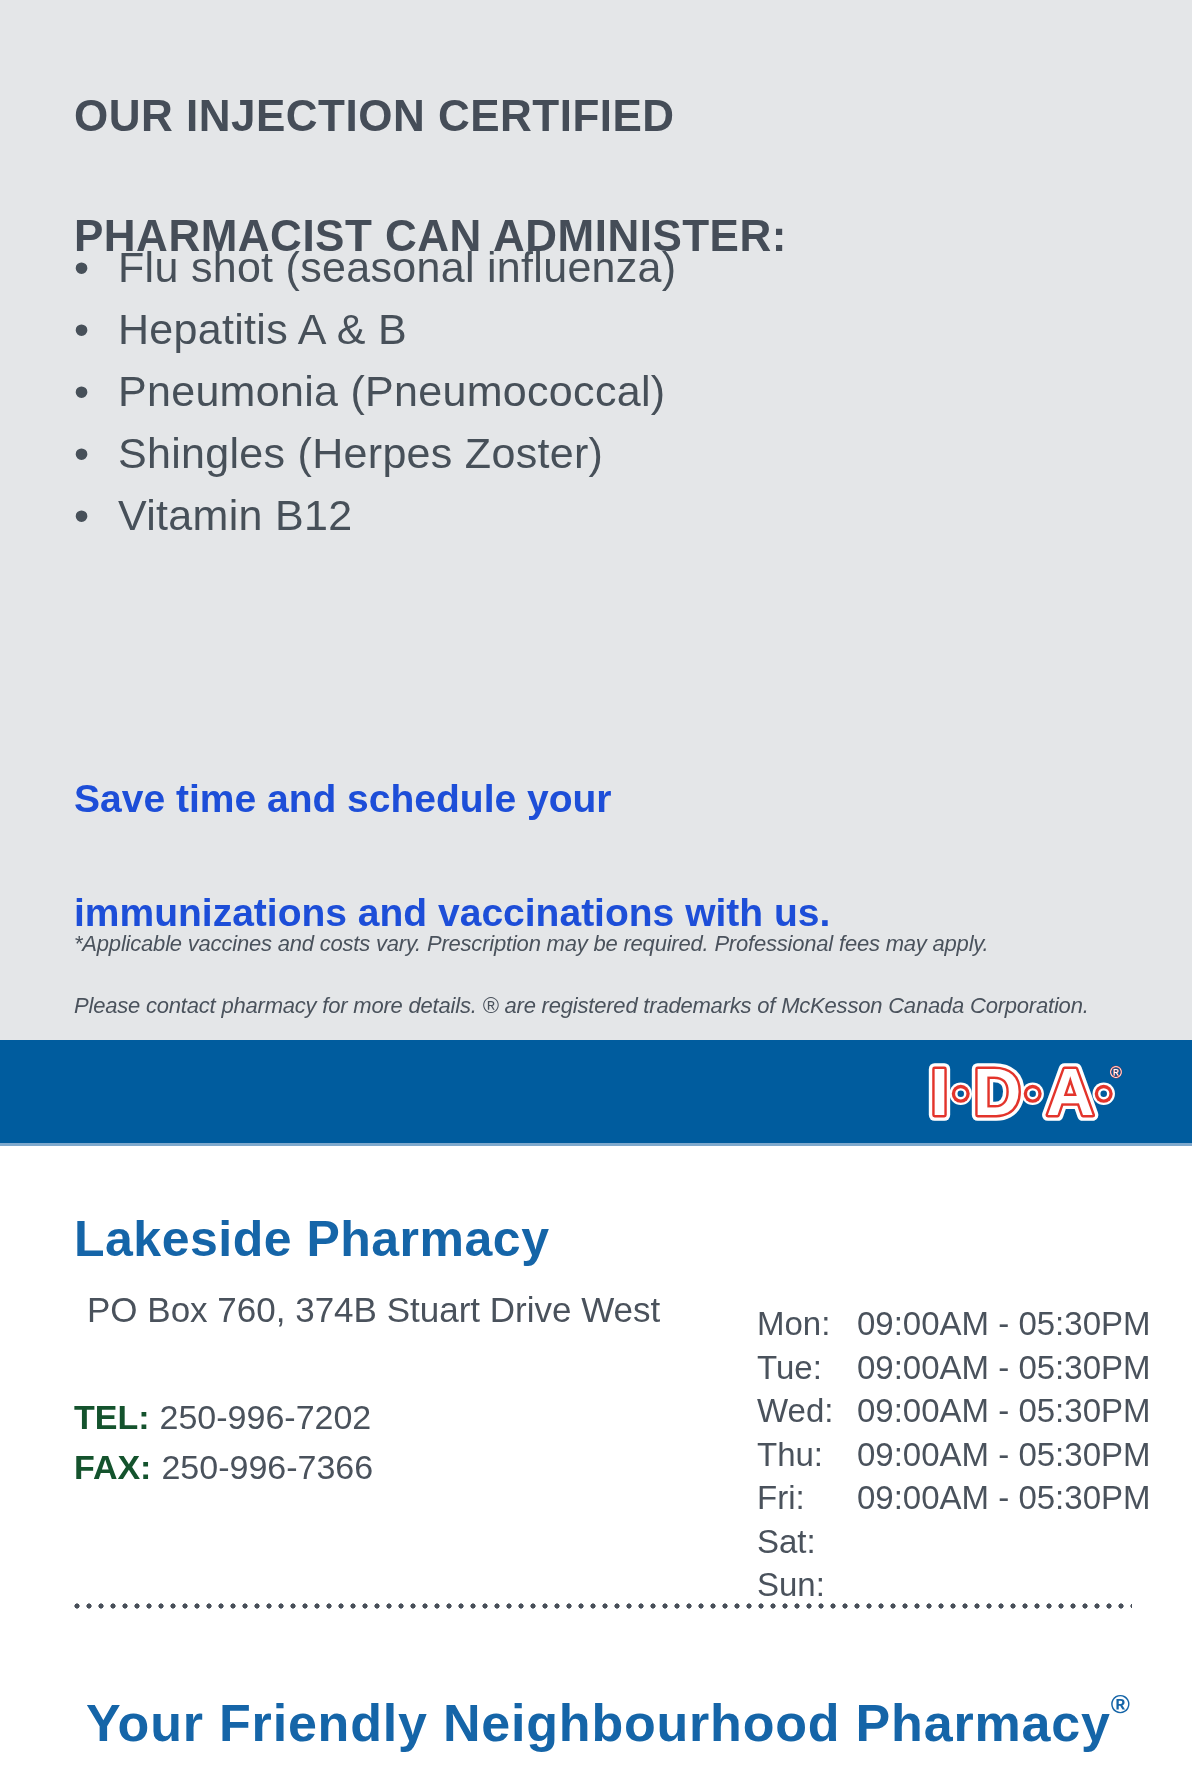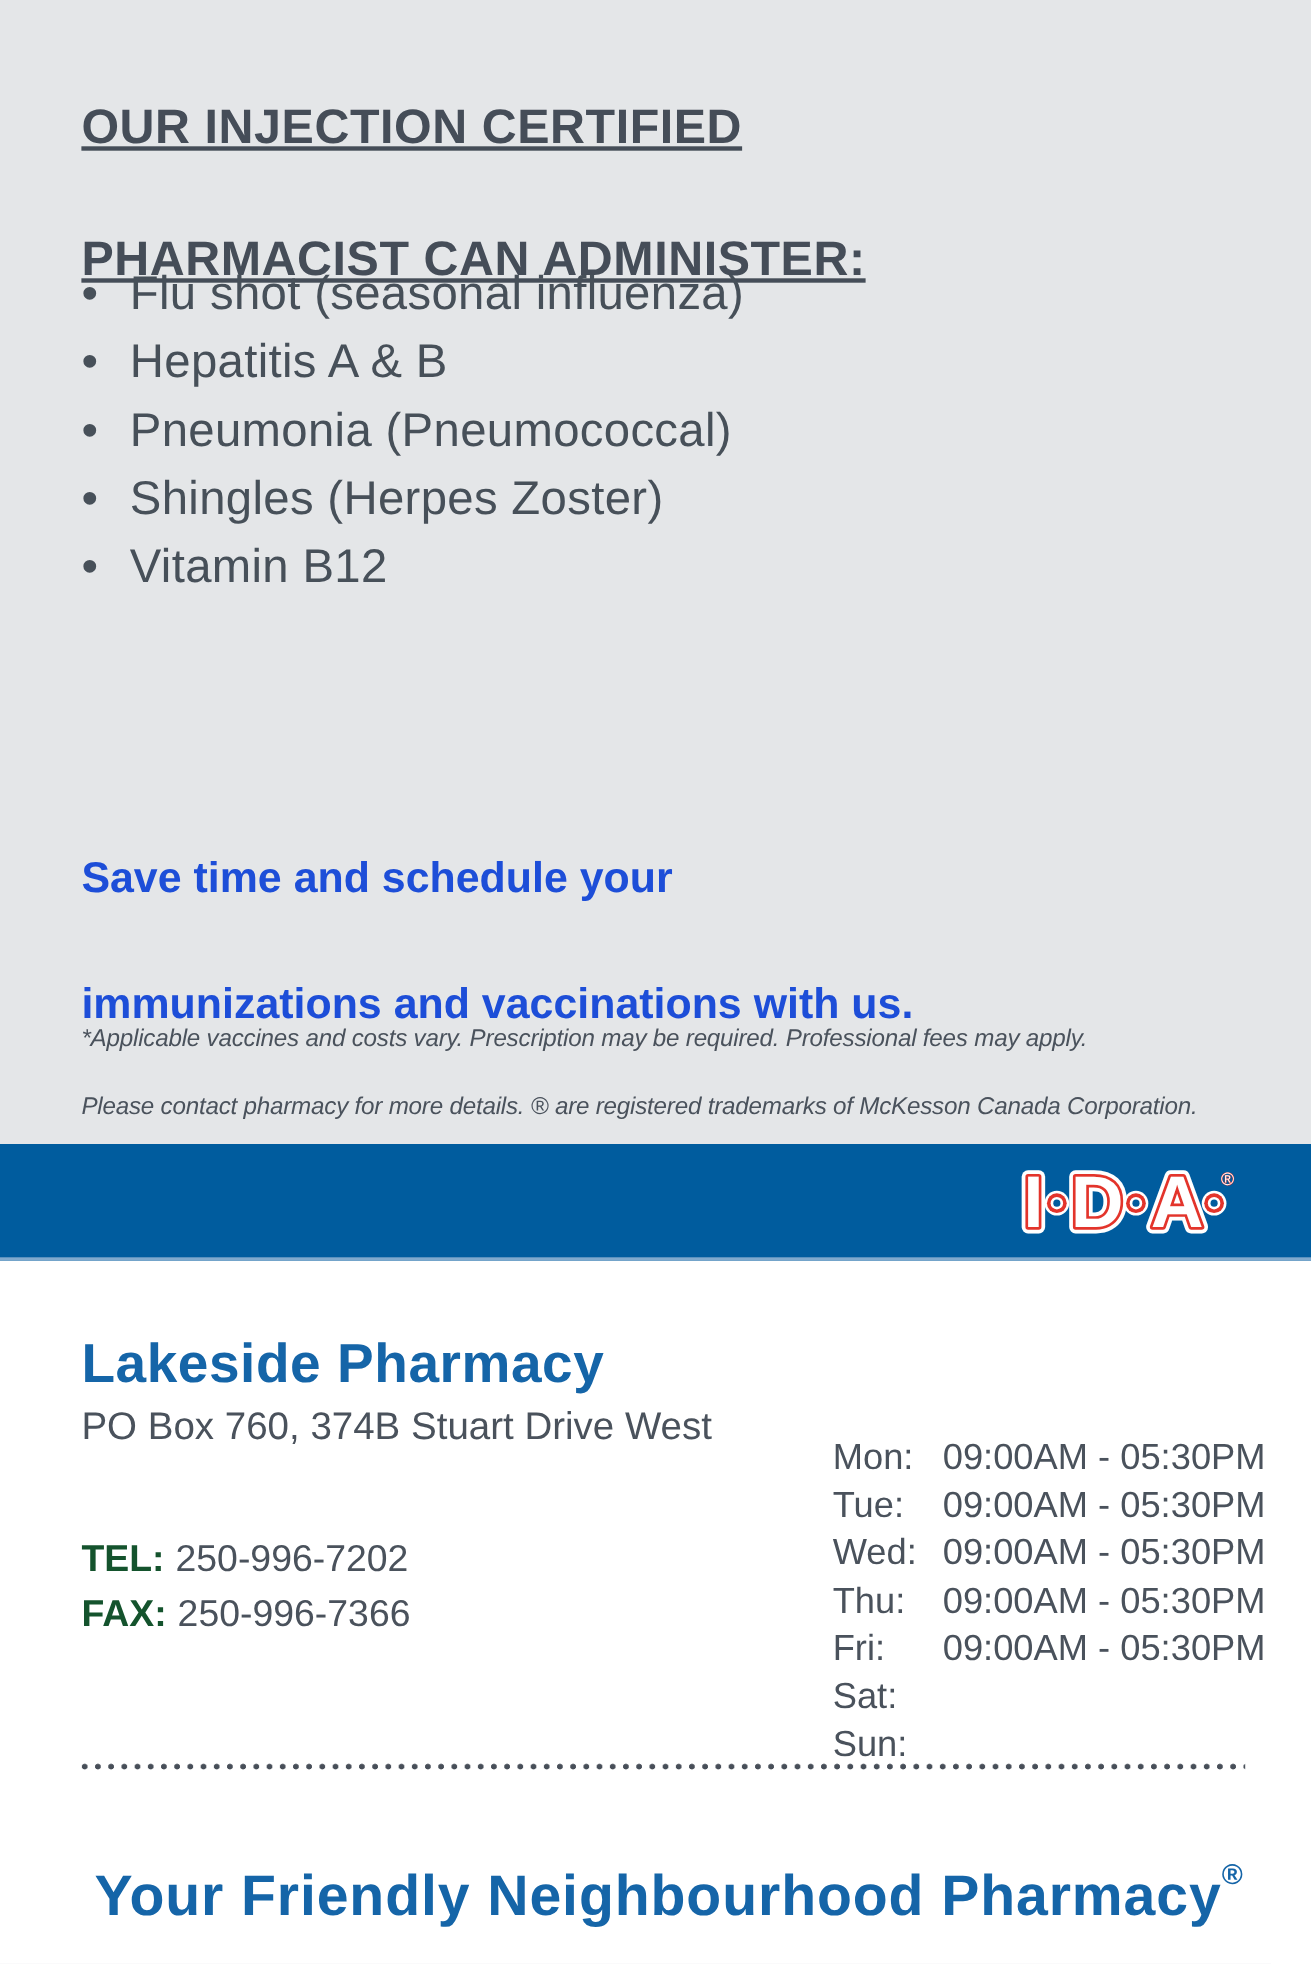--- a/index.html
+++ b/index.html
@@ -11,21 +11,21 @@
   }
 
   
   .gray-panel {
     position:absolute; left:0; top:0; width:100%; height:1040px;
     background:#E4E6E8;
   }
   .heading {
     position:absolute; left:74px; top:86px; margin:0;
     font-size:44px; line-height:60px; font-weight:bold;
-    letter-spacing:0.5px; color:#454D58; white-space:pre-line;text-decoration:underline;
+    letter-spacing:0.5px; color:#454D58; white-space:pre-line;
   }
   .bullets {
     position:absolute; left:74px; top:236px; margin:0; padding:0;
     list-style:none; font-size:43px; line-height:62px;
     color:#475059; letter-spacing:0.3px;
   }
   .bullets li { display:flex; }
   .bullet-glyph { flex:none; width:44px; color:#475059; }
   .save-text {
     position:absolute; left:74px; top:770px; margin:0;
@@ -46,21 +46,21 @@
   }
   .ida-logo { position:absolute; right:64px; top:50%; transform:translateY(-50%); display:block; }
 
   
   .pharmacy-name {
     position:absolute; left:74px; top:1214px; margin:0;
     font-size:50px; line-height:50px; font-weight:bold;
     color:#1565A8; letter-spacing:0.5px;
   }
   .address {
-    position:absolute; left:74px; top:1272px; margin:0;
+    position:absolute; left:74px; top:1272px; margin:13px;
     font-size:35px; line-height:50px; color:#4A525C; white-space:pre-line;
   }
   .telfax {
     position:absolute; left:74px; top:1392px; margin:0;
     font-size:34px; line-height:50px; color:#4A525C;
   }
   .telfax .lbl { font-weight:bold; color:#14532d; margin-right:10px; }
 
   .hours {
     position:absolute; left:757px; top:1302px;

